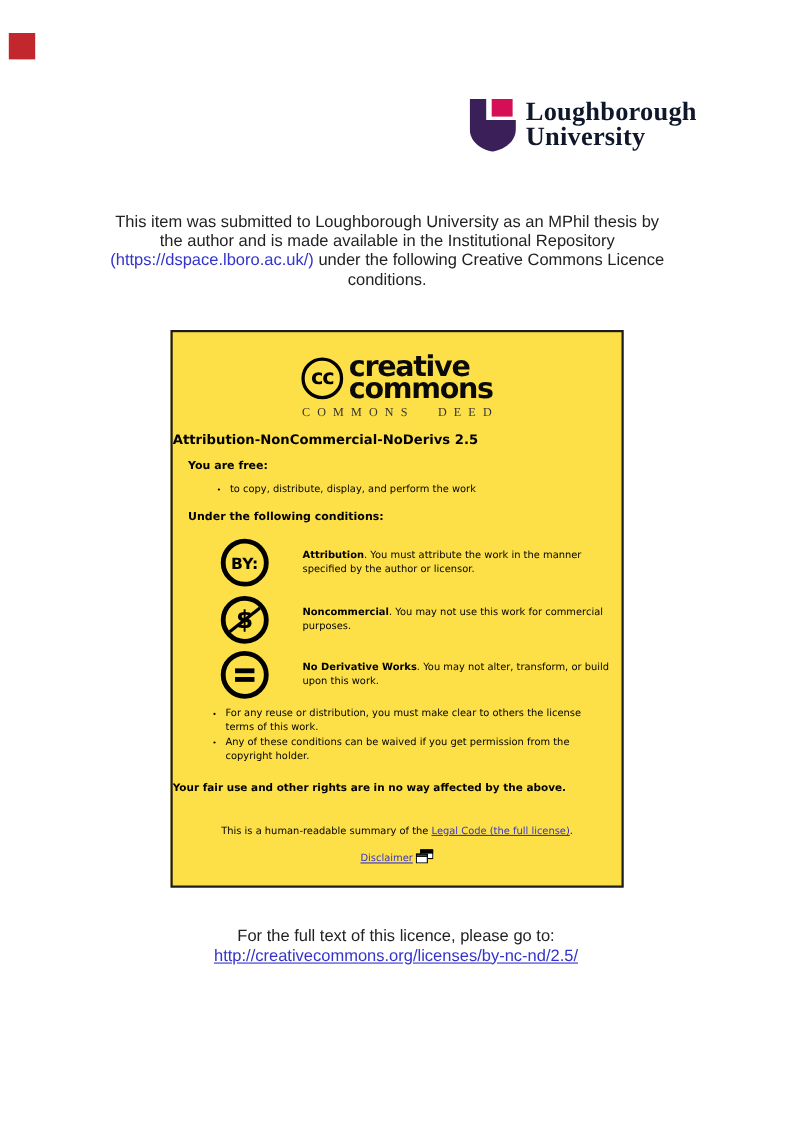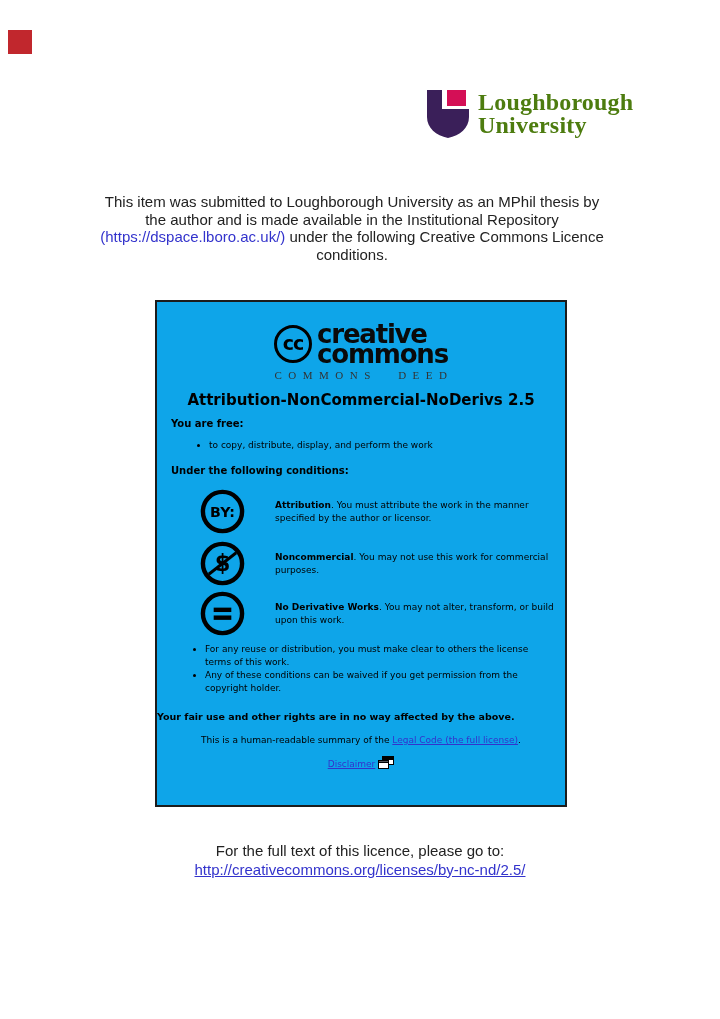--- a/index.html
+++ b/index.html
@@ -4,47 +4,47 @@
 <style>
   * { margin:0; padding:0; box-sizing:border-box; }
   html,body { width:720px; height:1019px; background:#ffffff; }
   body { position:relative; font-family:"Liberation Sans", sans-serif; color:#1a1a1a; overflow:hidden; }
 
   .red-square { position:absolute; left:8px; top:30px; width:24px; height:24px; background:#c1272d; }
 
   
   .lboro-logo { position:absolute; left:427px; top:90px; display:flex; align-items:flex-start; }
   .lboro-mark { width:42px; height:48px; margin-right:9px; }
-  .lboro-text { font-family:"Liberation Serif", serif; font-weight:600; font-size:24px; line-height:23px; color:#4d7c0f; letter-spacing:0.2px; margin-top:1px; }
+  .lboro-text { font-family:"Liberation Serif", serif; font-weight:600; font-size:24px; line-height:23px; color:#0f172a; letter-spacing:0.2px; margin-top:1px; }
 
   
   .intro { position:absolute; left:0; top:193px; width:704px; text-align:center; font-size:15px; line-height:17.5px; color:#222; }
 
   .link { color:#3333cc; text-decoration:none; cursor:pointer; }
   .u { text-decoration:underline; }
 
   
-  .deed { position:absolute; left:155px; top:300px; width:412px; height:507px; background:#0ea5e9; border:2px solid #1c1c1c; font-family:"DejaVu Sans", sans-serif; font-size:9px; line-height:13px; color:#000; overflow:hidden; }
+  .deed { position:absolute; left:155px; top:300px; width:412px; height:507px; background:#fde047; border:2px solid #1c1c1c; font-family:"DejaVu Sans", sans-serif; font-size:9px; line-height:13px; color:#000; overflow:hidden; }
   .cc-logo-row { margin-top:22px; display:flex; justify-content:center; align-items:center; }
   .cc-circle { width:38px; height:38px; border:3.5px solid #000; border-radius:50%; display:flex; align-items:center; justify-content:center; font-weight:bold; font-size:19px; letter-spacing:-1px; margin-right:5px; padding-bottom:2px; }
   .cc-words { font-weight:bold; font-size:26px; line-height:20px; letter-spacing:-1.2px; color:#0a0a0a; }
   .deed-sub { margin-top:5px; text-align:center; font-family:"Liberation Serif", serif; font-size:11px; letter-spacing:6.5px; word-spacing:12px; color:#333; padding-left:6px; }
-  .deed-title { margin-top:12px; text-align:center; font-weight:bold; font-size:15px; }
+  .deed-title { margin-top:12px; text-align:left; font-weight:bold; font-size:12px; }
   .deed-h { margin-top:10px; margin-left:14px; font-weight:bold; font-size:10px; }
   .deed-h.cond { margin-top:12px; }
   ul.deed-ul { margin-top:9px; padding-left:52px; list-style:disc outside; }
   ul.deed-ul li { margin-bottom:0; }
   ul.notes { margin-top:6px; width:404px;padding-left:48px; }
   ul.notes li { width:352px; }
   .cond-row { display:flex; align-items:center; margin-left:42px; }
   .cond-row.r1 { margin-top:11px; } .cond-row.r2 { margin-top:5px; } .cond-row.r3 { margin-top:3px; }
   .cond-icon { width:47px; height:47px; flex:0 0 47px; }
   .cond-text { margin-left:29px; width:302px; }
   .fair { margin-top:15px; text-align:left; font-weight:bold; font-size:9.5px; }
-  .summary { margin-top:11px; text-align:center; }
+  .summary { margin-top:27px; text-align:center; }
   .disc-row { margin-top:9px; text-align:center; }
   .popup-icon { vertical-align:-2px; margin-left:3px; }
 
   
   .footer { position:absolute; left:0; top:842px; width:720px; text-align:center; font-size:15px; line-height:18.5px; color:#222; }
 </style>
 </head>
 <body>
 
 <div class="page">

